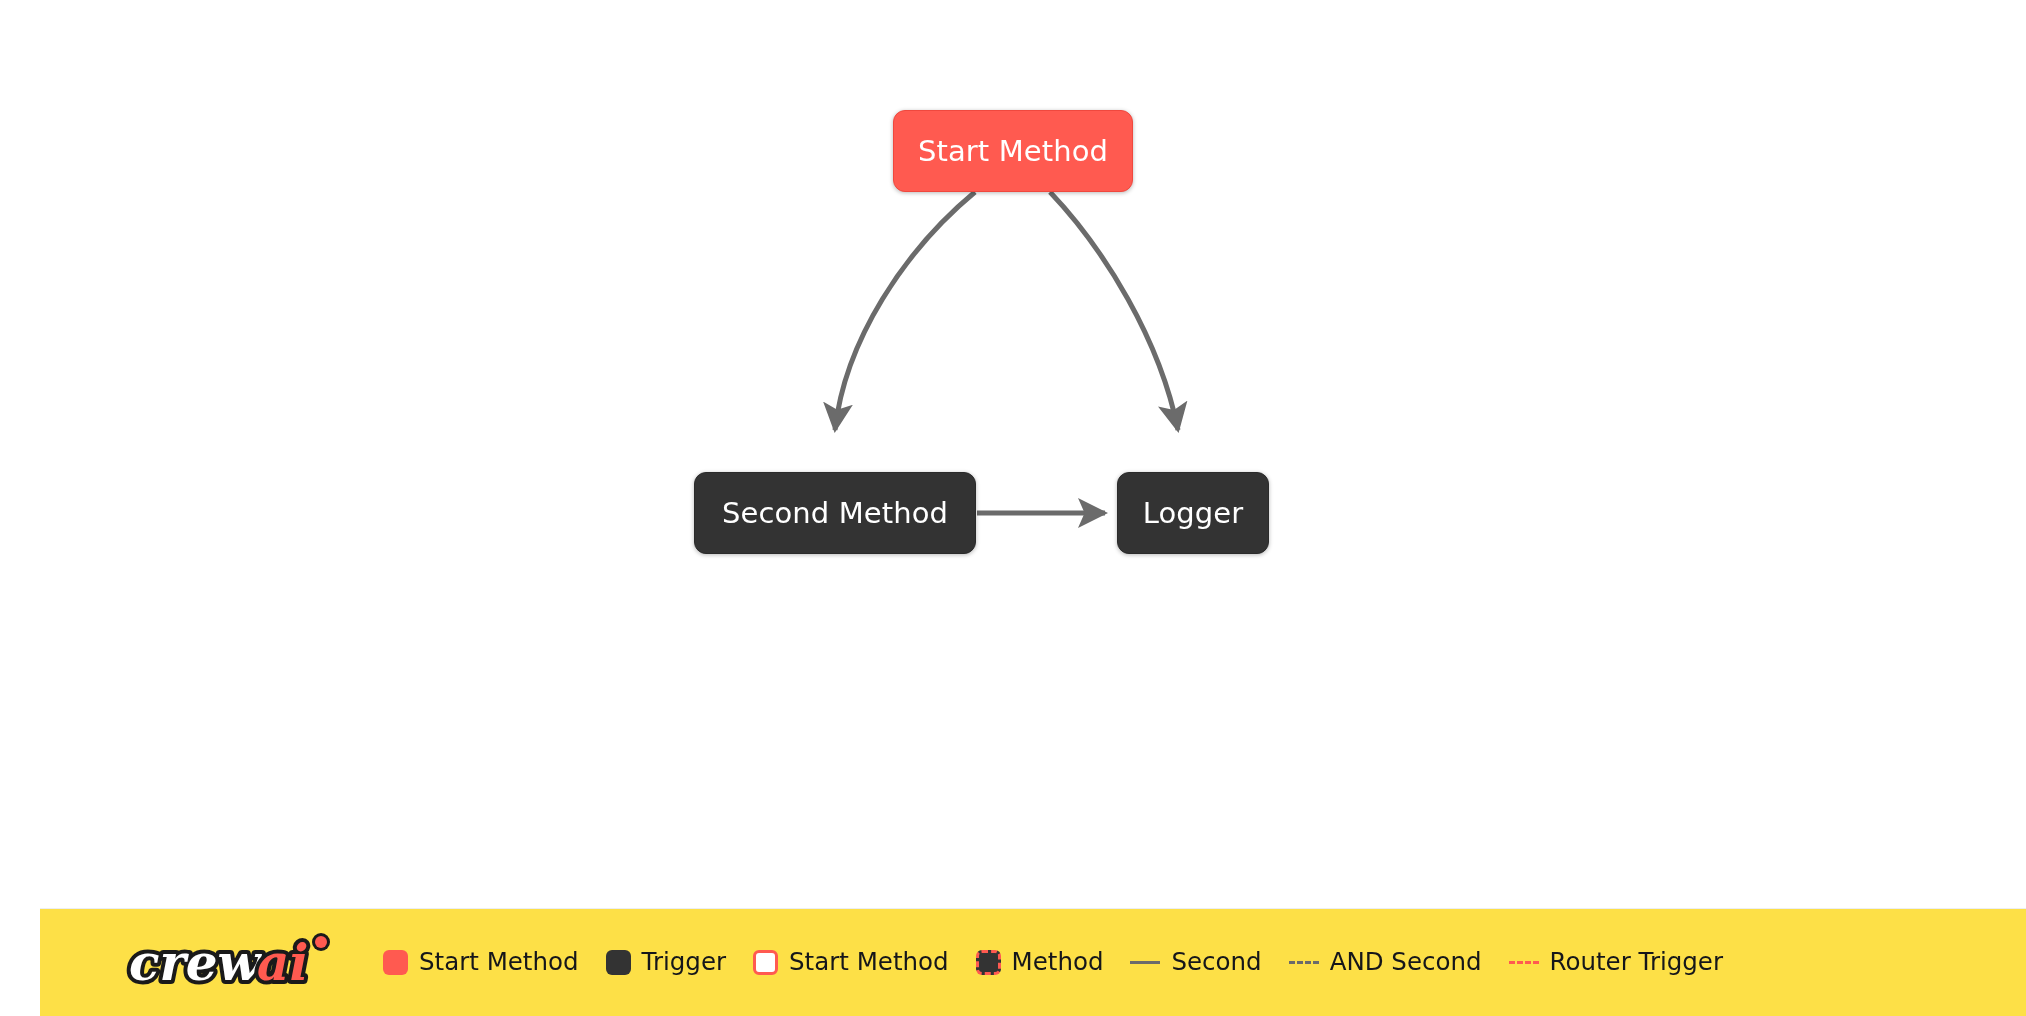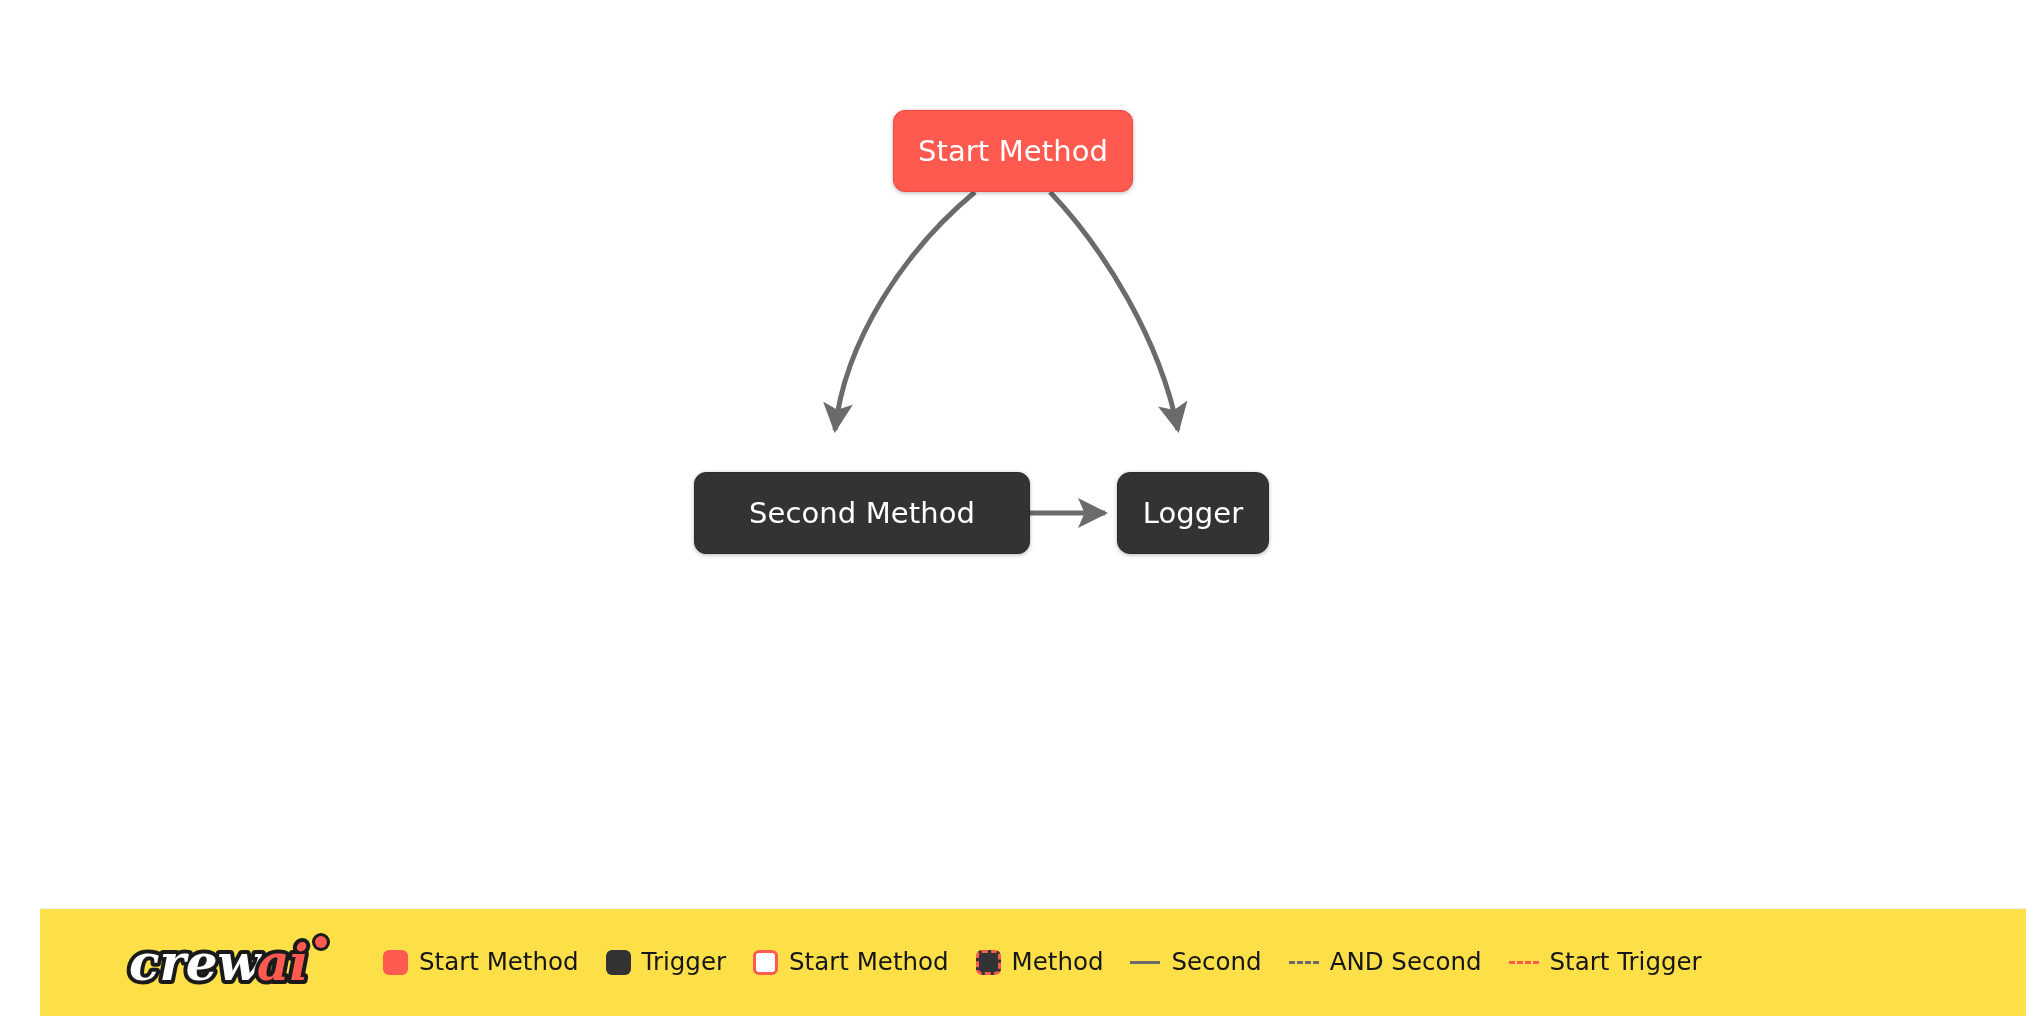--- a/index.html
+++ b/index.html
@@ -135,25 +135,25 @@
 
     <path d="M 1050 192 C 1105 250, 1160 340, 1178 430" fill="none" stroke="#6b6b6b" stroke-width="5" marker-end="url(#arrow-gray)"></path>
 
     <path d="M 977 513 L 1105 513" fill="none" stroke="#6b6b6b" stroke-width="5" marker-end="url(#arrow-gray)"></path>
   </svg>
 
   <div class="node node-start" style="left:893px; top:110px; width:240px; height:82px;">
     <span>Start Method</span>
   </div>
 
-  <div class="node node-method" style="left:694px; top:472px; width:336px; height:82px;">
+  <div class="node node-method" style="left:694px; top:472px; width:282px; height:82px;">
     <span>Second Method</span>
   </div>
 
-  <div class="node node-method" style="left:1117px; top:472px; width:152px; height:82px;border-radius:13px;">
+  <div class="node node-method" style="left:1117px; top:472px; width:152px; height:82px;">
     <span>Logger</span>
   </div>
 
 </div>
 
 <div id="legend-bar">
 
   <svg id="brand-logo" viewBox="0 0 222 70" xmlns="http://www.w3.org/2000/svg">
     <text x="4" y="52" font-family="DejaVu Serif, Liberation Serif, serif" font-size="50" font-style="italic" font-weight="bold" stroke="#1a1a1a" stroke-width="8" stroke-linejoin="round" fill="none">crew</text>
     <text x="4" y="52" font-family="DejaVu Serif, Liberation Serif, serif" font-size="50" font-style="italic" font-weight="bold" fill="#ffffff">crew</text>
@@ -190,17 +190,17 @@
       <span class="legend-label">Second</span>
     </div>
 
     <div class="legend-item">
       <span class="line-swatch line-dashed"></span>
       <span class="legend-label">AND Second</span>
     </div>
 
     <div class="legend-item">
       <span class="line-swatch line-router"></span>
-      <span class="legend-label">Start Trigger</span>
+      <span class="legend-label">Router Trigger</span>
     </div>
 
   </div>
 </div>
 
 </body></html>

